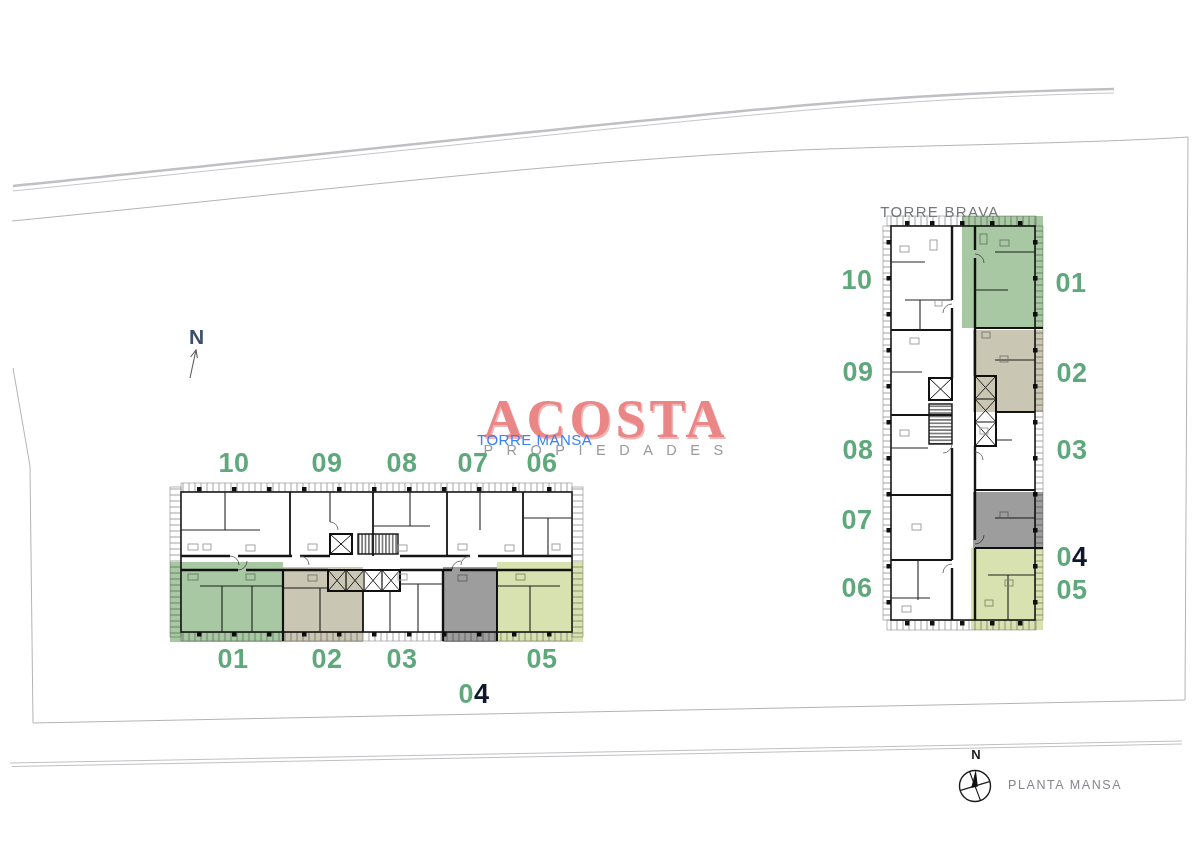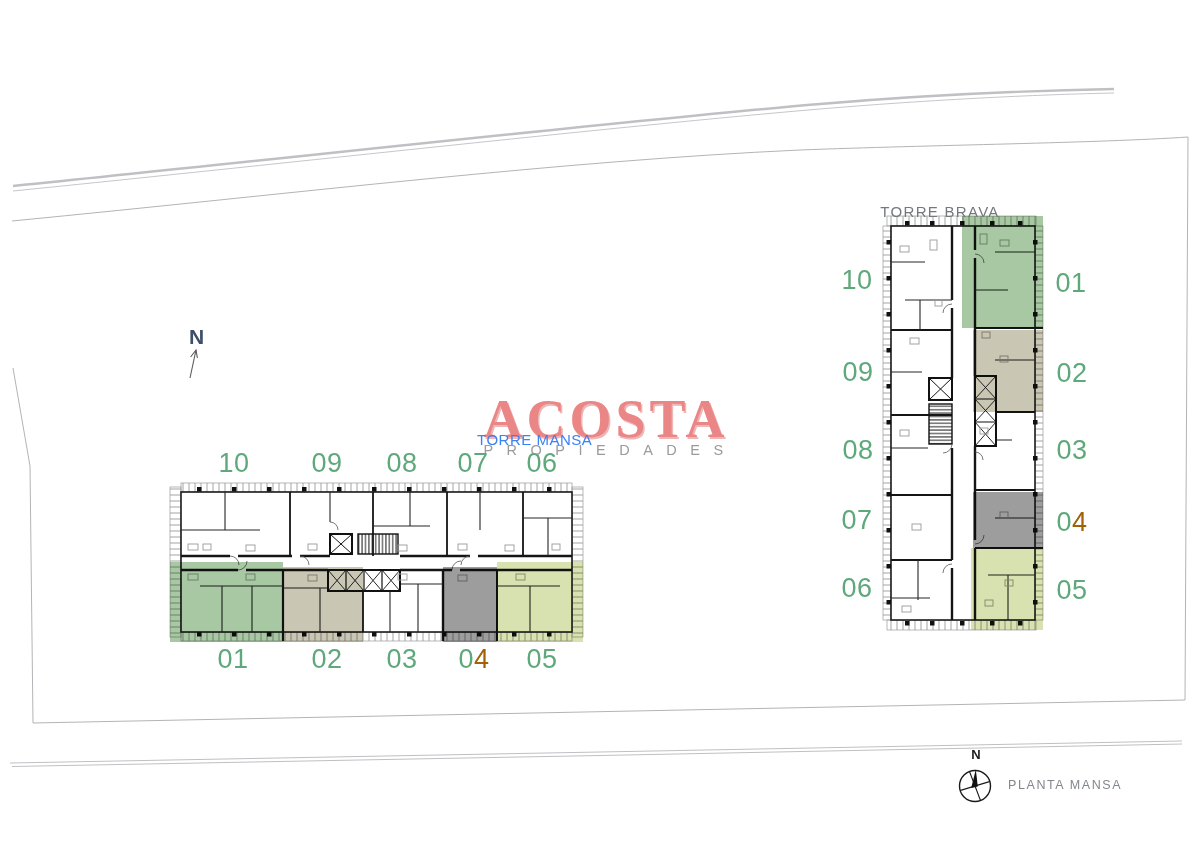--- a/index.html
+++ b/index.html
@@ -1,21 +1,21 @@
 <!DOCTYPE html>
 <html><head>
 <meta charset="utf-8">
 <style>
   html,body{margin:0;padding:0;background:#fff;}
   #canvas{position:relative;width:1200px;height:849px;background:#fff;overflow:hidden;
           font-family:"Liberation Sans",sans-serif;}
   #plan-svg{position:absolute;left:0;top:0;}
-  .unit-num{position:absolute;transform:translate(-50%,-50%);font-weight:400;font-size:27px;
+  .unit-num{position:absolute;transform:translate(-50%,-50%);font-weight:700;font-size:27px;
             color:#5ea87b;letter-spacing:.5px;line-height:1;white-space:nowrap;}
-  .num-faded-tail{color:#a16207;}
+  .num-faded-tail{color:#0f172a;margin-top:35px;}
   .num-faded-tail::first-letter{color:#5ea87b;}
   .tower-title{position:absolute;line-height:1;white-space:nowrap;color:#74777b;}
   #title-brava{left:940px;top:204px;transform:translateX(-50%);font-size:15px;letter-spacing:1.3px;}
   #title-mansa{left:477px;top:432px;font-size:15px;letter-spacing:.5px;color:#3b82f6;}
   #wm-title{position:absolute;left:606px;top:392px;transform:translateX(-50%);
             font-family:"Liberation Serif",serif;font-weight:700;font-size:54px;
             color:#eb8686;letter-spacing:4px;line-height:1;white-space:nowrap;
             text-shadow:1.5px 1.5px 0 rgba(216,95,95,.45);}
   #wm-sub{position:absolute;left:610px;top:443px;transform:translateX(-50%);font-size:14.5px;
           color:#9b9b9b;letter-spacing:13.5px;line-height:1;white-space:nowrap;}

